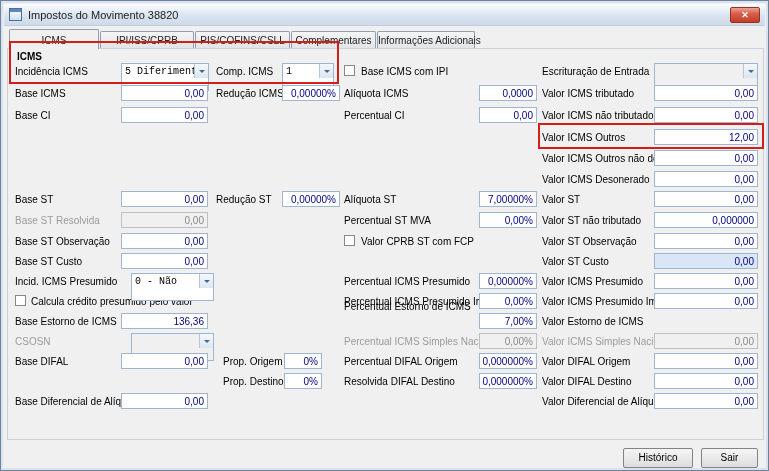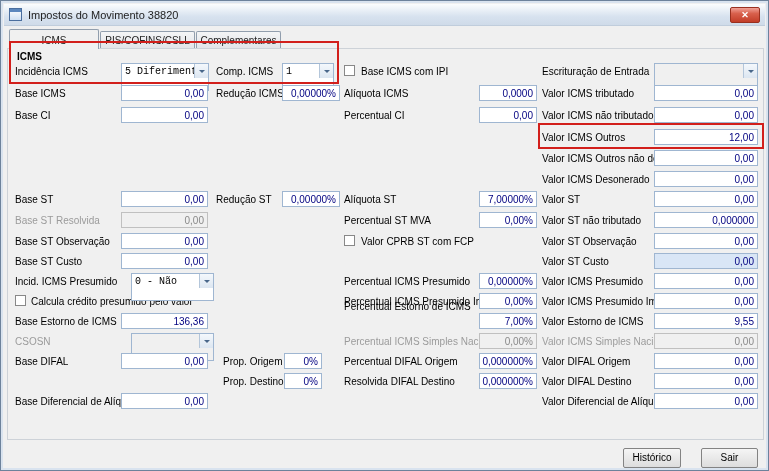--- a/index.html
+++ b/index.html
@@ -51,22 +51,24 @@
 <div class="dialog">
 
   <div class="titlebar">
     <span class="title-icon"></span>
     <span class="title-text">Impostos do Movimento 38820</span>
     <span class="close-btn">✕</span>
   </div>
 
   <div class="tabs">
     <div class="tab active" style="width:90px">ICMS</div>
+    <div class="tab" style="width:94px">IPI/ISS/CPRB</div>
     <div class="tab" style="width:95px">PIS/COFINS/CSLL</div>
     <div class="tab" style="width:85px">Complementares</div>
+    <div class="tab" style="width:98px">Informações Adicionais</div>
   </div>
 
   <div class="page"></div>
 
   <div class="grp" style="left:16px;top:50px">ICMS</div>
 
   <span class="l" style="left:14px;top:65px">Incidência ICMS</span>
   <span class="l" style="left:215px;top:65px">Comp. ICMS</span>
   <span class="l" style="left:360px;top:65px">Base ICMS com IPI</span>
   <span class="l" style="left:541px;top:65px">Escrituração de Entrada</span>
@@ -182,36 +184,35 @@
   <div class="f b" style="left:653px;top:252px;width:104px">0,00</div>
 
   <div class="f" style="left:478px;top:272px;width:58px">0,00000%</div>
   <div class="f" style="left:653px;top:272px;width:104px">0,00</div>
 
   <div class="f" style="left:478px;top:292px;width:58px">0,00%</div>
   <div class="f" style="left:653px;top:292px;width:104px">0,00</div>
 
   <div class="f" style="left:120px;top:312px;width:87px">136,36</div>
   <div class="f" style="left:478px;top:312px;width:58px">7,00%</div>
-  <div class="f" style="left:653px;top:312px;width:104px">9,55</div>
 
   <div class="f d" style="left:478px;top:332px;width:58px">0,00%</div>
   <div class="f d" style="left:653px;top:332px;width:104px">0,00</div>
 
   <div class="f" style="left:120px;top:352px;width:87px">0,00</div>
   <div class="f" style="left:283px;top:352px;width:38px">0%</div>
   <div class="f" style="left:478px;top:352px;width:58px">0,000000%</div>
   <div class="f" style="left:653px;top:352px;width:104px">0,00</div>
 
   <div class="f" style="left:283px;top:372px;width:38px">0%</div>
   <div class="f" style="left:478px;top:372px;width:58px">0,000000%</div>
   <div class="f" style="left:653px;top:372px;width:104px">0,00</div>
 
   <div class="f" style="left:120px;top:392px;width:87px">0,00</div>
   <div class="f" style="left:653px;top:392px;width:104px">0,00</div>
 
-  <div class="btn" style="left:622px;top:447px;width:58px;height:20px">Histórico</div>
+  <div class="btn" style="left:622px;top:447px;width:70px;height:20px">Histórico</div>
   <div class="btn" style="left:700px;top:447px;width:57px;height:20px">Sair</div>
 
   <div class="hl" style="left:8px;top:40px;width:330px;height:43px"></div>
   <div class="hl" style="left:537px;top:122px;width:226px;height:26px"></div>
 
 </div>
 
 </body></html>

